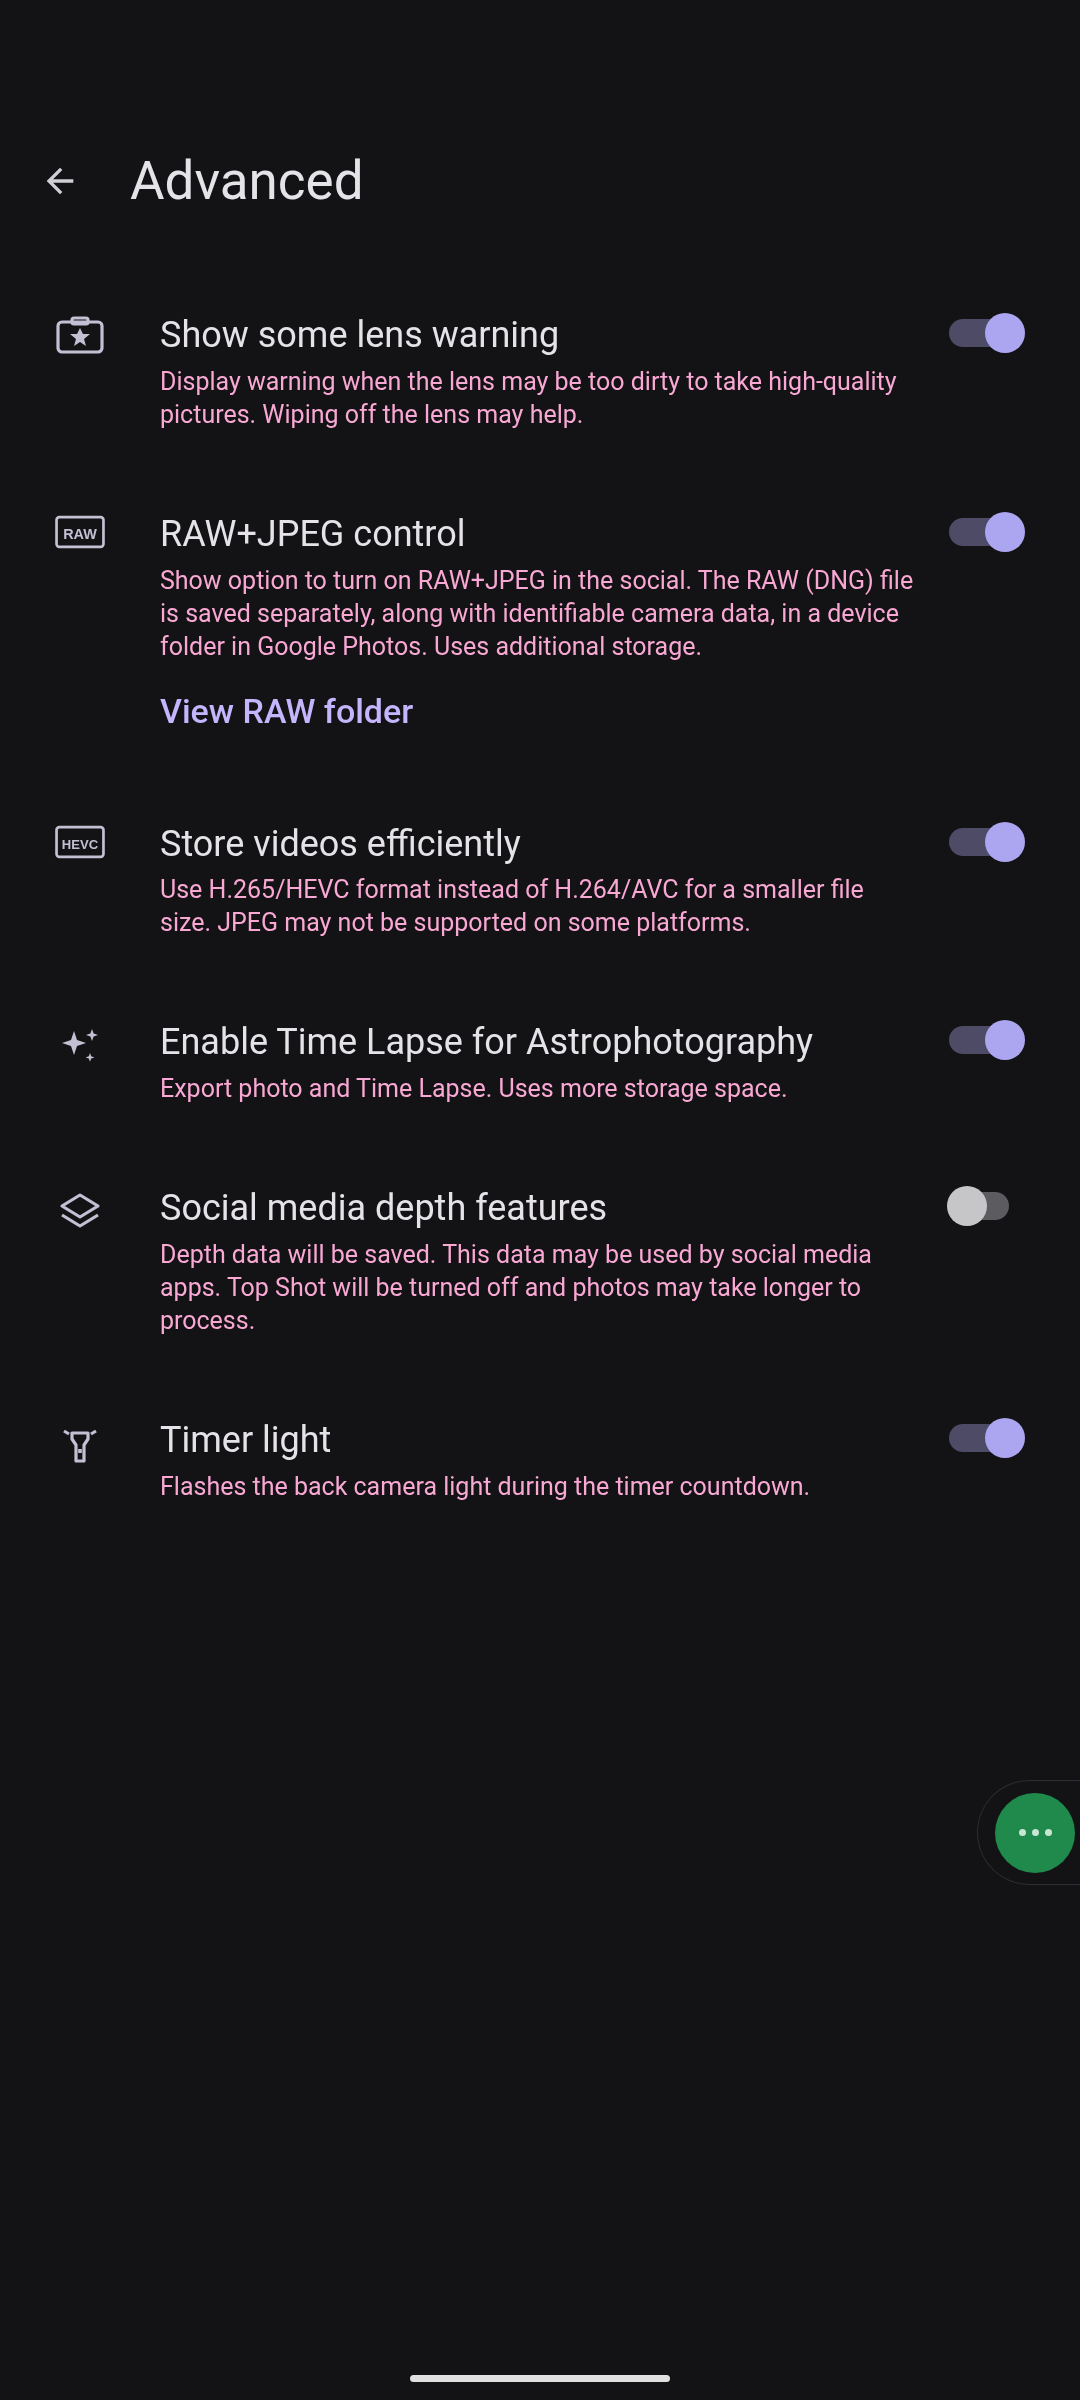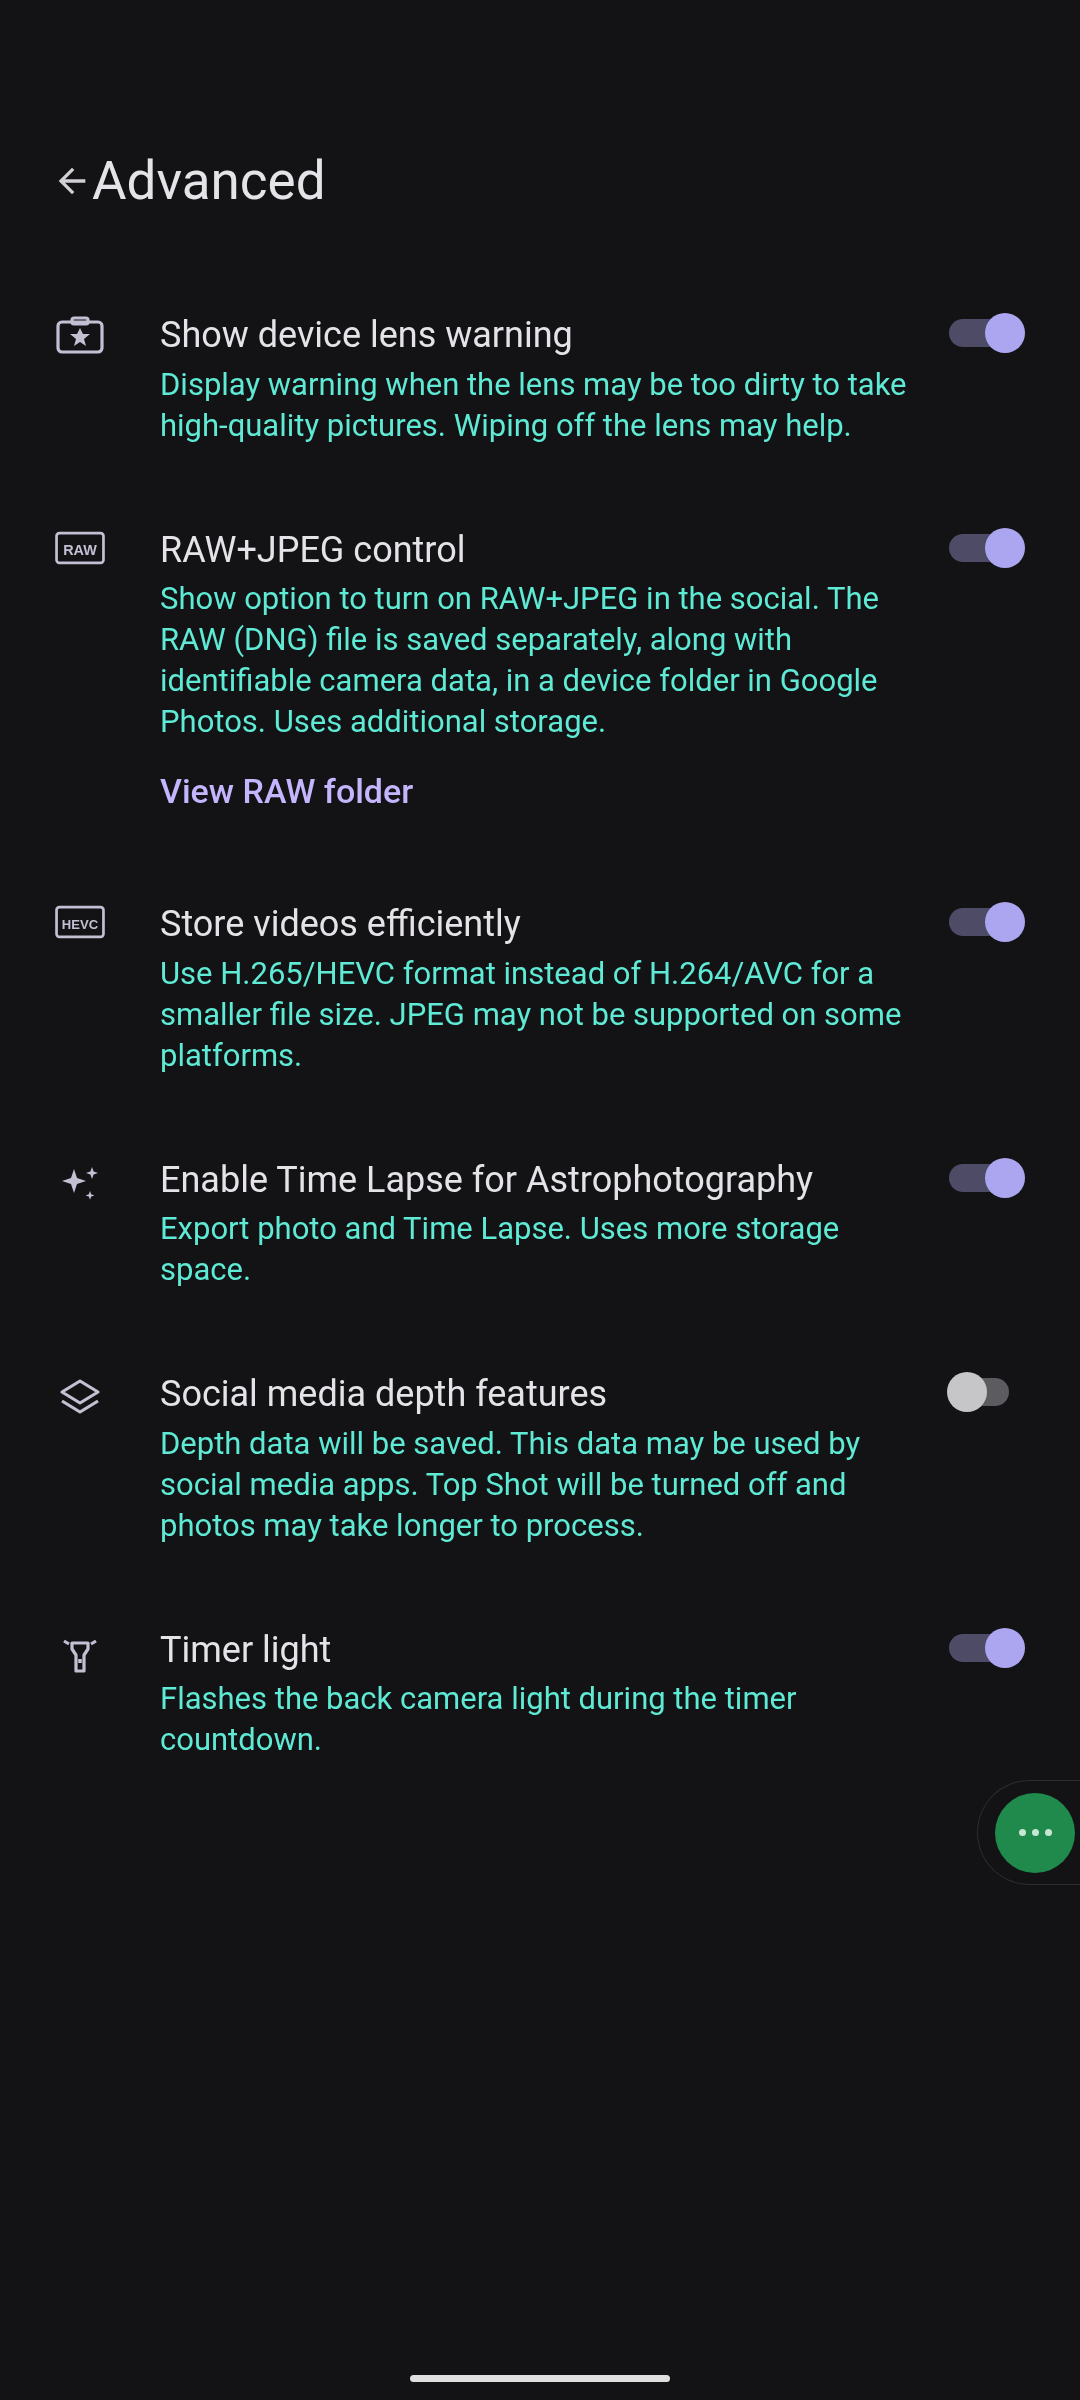--- a/index.html
+++ b/index.html
@@ -8,21 +8,22 @@
     height: 2400px;
     background: #131316;
     font-family: Roboto, "Segoe UI", Arial, sans-serif;
     color: #e3e3e3;
     overflow: hidden;
     position: relative;
   }
   .header {
     display: flex;
     align-items: center;
-    padding: 150px 40px 30px 52px;
+    padding: 150px 40px 30px 40px;
+    gap: 50px;
   }
   .back-btn {
     width: 40px; height: 40px;
     display:flex; align-items:center; justify-content:center;
   }
   .title {
     font-size: 53px;
     font-weight: 400;
     color: #e4e4e8;
   }
@@ -45,22 +46,22 @@
     flex: 1 1 auto;
     padding-right: 20px;
   }
   .item-title {
     font-size: 36px;
     color: #e5e3e8;
     margin-bottom: 6px;
     line-height: 1.3;
   }
   .item-desc {
-    font-size: 31px;
-    color: #5eead4;
+    font-size: 25px;
+    color: #f9a8d4;
     line-height: 1.32;
   }
   .link {
     font-size: 34px;
     color: #c4b5fd;
     margin-top: 28px;
     display: inline-block;
     font-weight: 500;
   }
   .switch-slot {
@@ -132,21 +133,21 @@
 
   <div class="row">
     <div class="icon-slot">
       <svg width="50" height="40" viewBox="0 0 24 20">
         <rect x="1" y="3" width="22" height="15" rx="2" fill="none" stroke="#c3c0d3" stroke-width="1.6"></rect>
         <rect x="8" y="1" width="8" height="3" rx="1" fill="none" stroke="#c3c0d3" stroke-width="1.6"></rect>
         <path d="M12 6 L13.5 9 L17 9 L14 11.5 L15 15 L12 13 L9 15 L10 11.5 L7 9 L10.5 9 Z" fill="#c3c0d3"></path>
       </svg>
     </div>
     <div class="body">
-      <div class="item-title">Show device lens warning</div>
+      <div class="item-title">Show some lens warning</div>
       <div class="item-desc">Display warning when the lens may be too dirty to take high-quality pictures. Wiping off the lens may help.</div>
     </div>
     <div class="switch-slot">
       <div class="switch on">
         <div class="track"></div>
           <div class="thumb"></div>
       </div>
     </div>
   </div>
 

